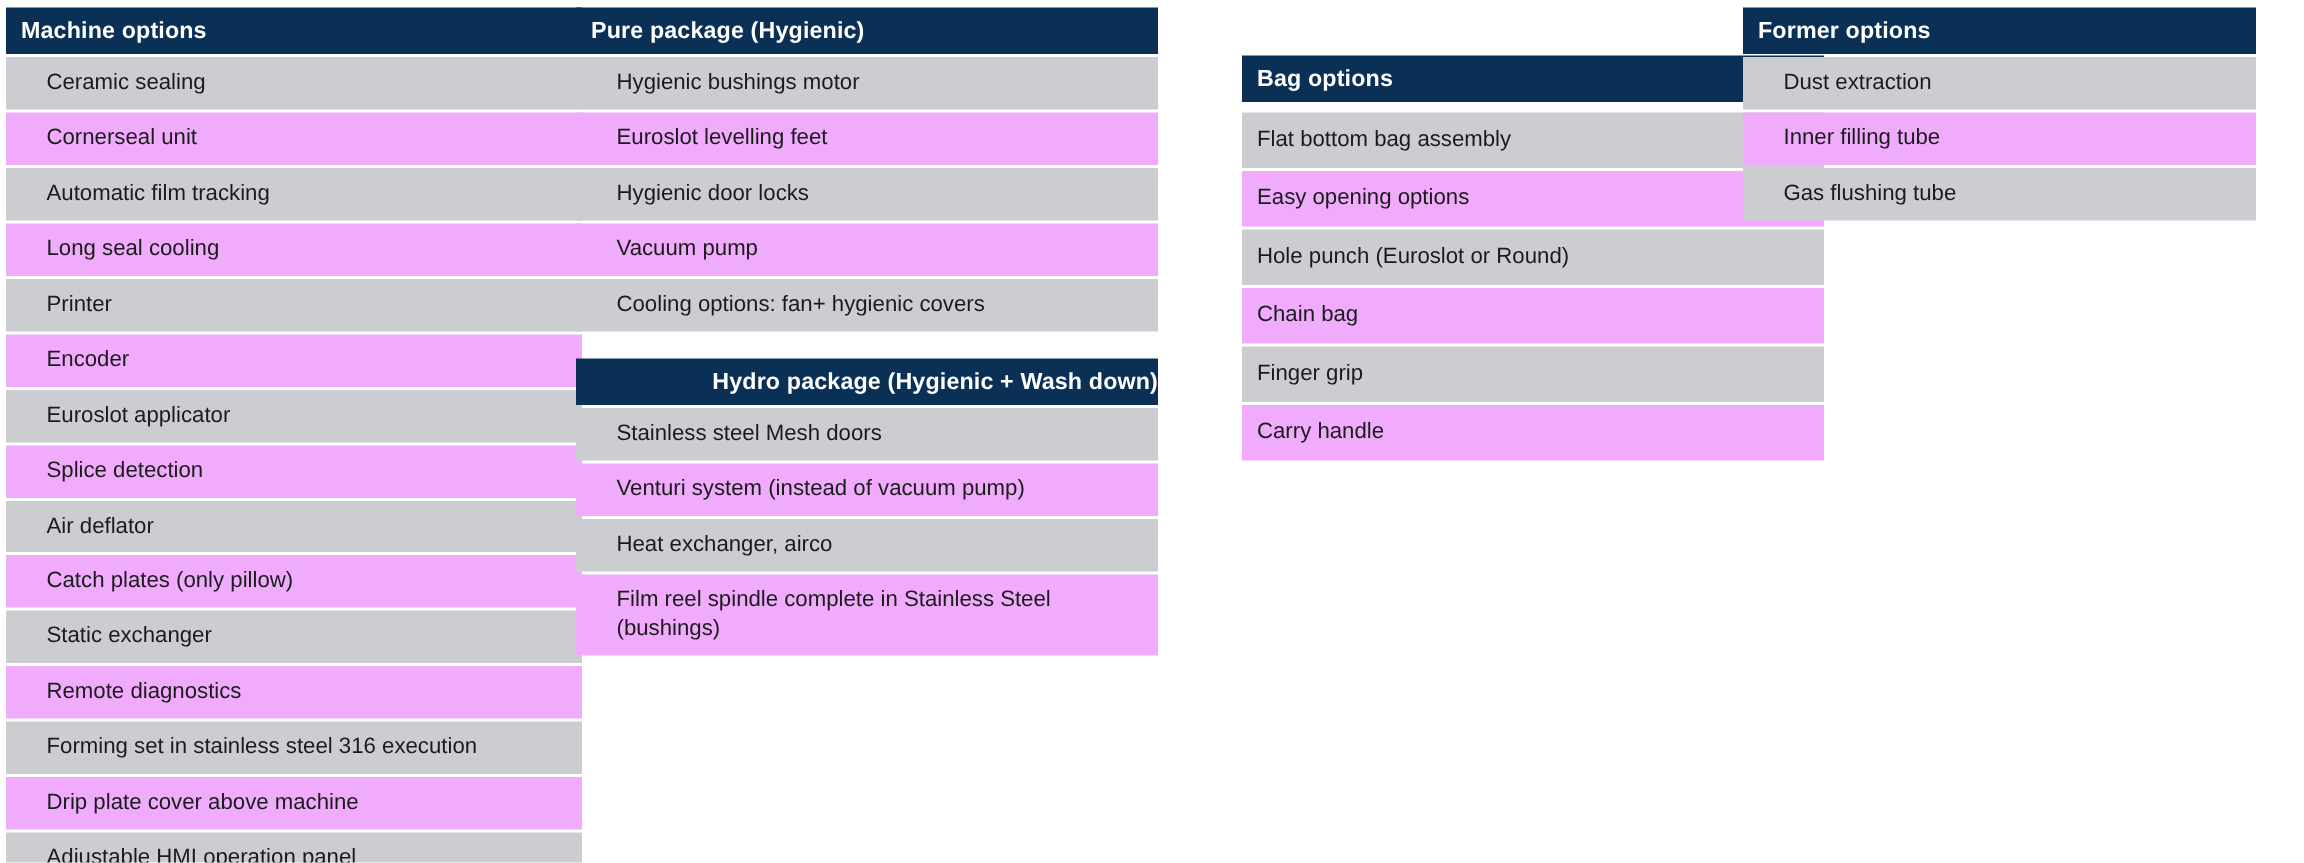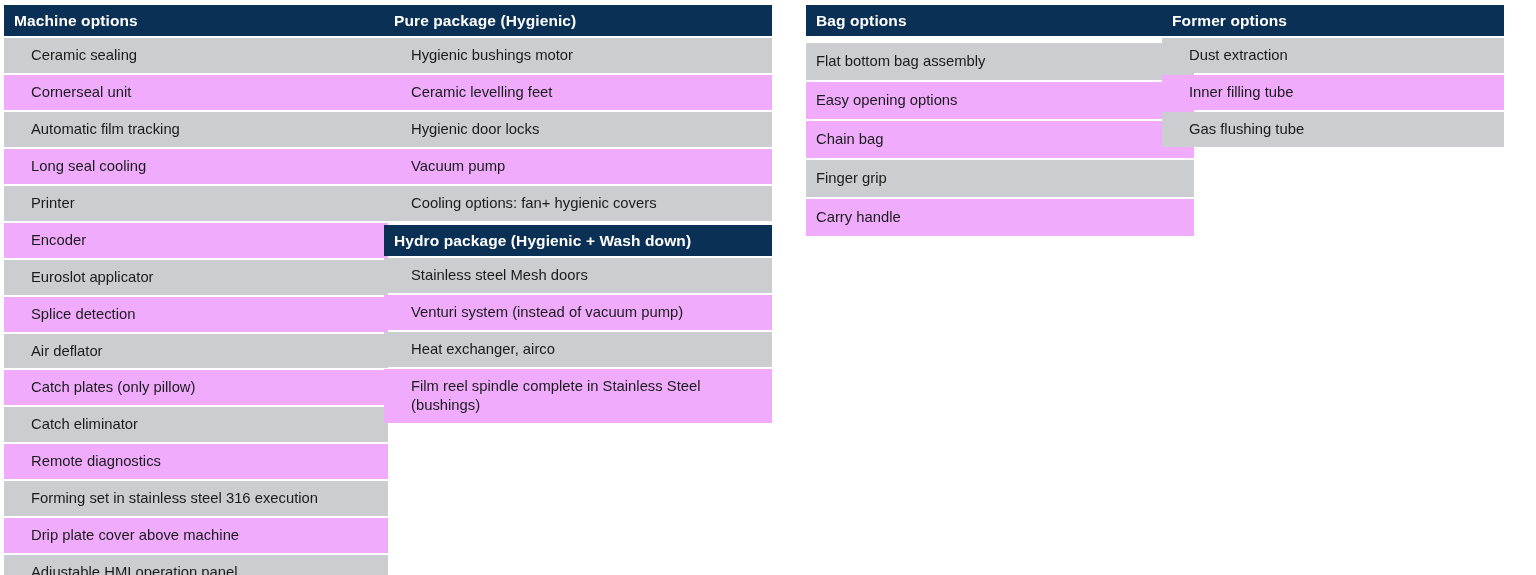--- a/index.html
+++ b/index.html
@@ -20,42 +20,42 @@
     background: #ffffff;
   }
   .column {
     position: absolute;
     top: 0;
     box-sizing: border-box;
   }
   
   .col-machine { left: 4px;    width: 384px; }
   .col-pure    { left: 384px;  width: 388px; }
-  .col-bag     { left: 806px;  width: 388px; }
+  .col-bag     { left: 828px;  width: 388px; margin-top: 32px; }
   .col-former  { left: 1162px; width: 342px; }
 
   .section { display: block; }
 
   .hdr {
     background: #0a3055;
     color: #ffffff;
     font-weight: bold;
     font-size: 15.5px;
     line-height: 1.1;
     padding: 7px 0 7px 10px;
     box-sizing: border-box;
     letter-spacing: 0.1px;
     white-space: nowrap;
   }
   .col-machine .hdr,
   .col-pure .hdr,
   .col-former .hdr { margin-top: 5px; }
   .col-bag .hdr { margin-top: 5px; }
 
-  .col-pure .section-hydro .hdr { margin-top: 4px; }
+  .col-pure .section-hydro .hdr { margin-top: 18px; text-align: right; }
 
   .rows { display: block; }
 
   .row {
     font-size: 14.8px;
     color: #1b1b1b;
     line-height: 1.28;
     padding: 9px 10px 9px 10px;
     box-sizing: border-box;
     margin-top: 2px;
@@ -97,35 +97,35 @@
         <div class="row odd">Ceramic sealing</div>
         <div class="row even">Cornerseal unit</div>
         <div class="row odd">Automatic film tracking</div>
         <div class="row even">Long seal cooling</div>
         <div class="row odd">Printer</div>
         <div class="row even">Encoder</div>
         <div class="row odd">Euroslot applicator</div>
         <div class="row even">Splice detection</div>
         <div class="row odd">Air deflator</div>
         <div class="row even">Catch plates (only pillow)</div>
-        <div class="row odd">Catch eliminator</div>
+        <div class="row odd">Static exchanger</div>
         <div class="row even">Remote diagnostics</div>
         <div class="row odd">Forming set in stainless steel 316 execution</div>
         <div class="row even">Drip plate cover above machine</div>
         <div class="row odd">Adjustable HMI operation panel</div>
       </div>
     </div>
   </div>
 
   <div class="column col-pure">
     <div class="section section-pure">
       <div class="hdr">Pure package (Hygienic)</div>
       <div class="rows">
         <div class="row odd">Hygienic bushings motor</div>
-        <div class="row even">Ceramic levelling feet</div>
+        <div class="row even">Euroslot levelling feet</div>
         <div class="row odd">Hygienic door locks</div>
         <div class="row even">Vacuum pump</div>
         <div class="row odd">Cooling options: fan+ hygienic covers</div>
       </div>
     </div>
     <div class="section section-hydro">
       <div class="hdr">Hydro package (Hygienic + Wash down)</div>
       <div class="rows">
         <div class="row odd">Stainless steel Mesh doors</div>
         <div class="row even">Venturi system (instead of vacuum pump)</div>
@@ -134,20 +134,21 @@
       </div>
     </div>
   </div>
 
   <div class="column col-bag">
     <div class="section">
       <div class="hdr">Bag options</div>
       <div class="rows">
         <div class="row odd">Flat bottom bag assembly</div>
         <div class="row even">Easy opening options</div>
+        <div class="row odd">Hole punch (Euroslot or Round)</div>
         <div class="row even">Chain bag</div>
         <div class="row odd">Finger grip</div>
         <div class="row even">Carry handle</div>
       </div>
     </div>
   </div>
 
   <div class="column col-former">
     <div class="section">
       <div class="hdr">Former options</div>

